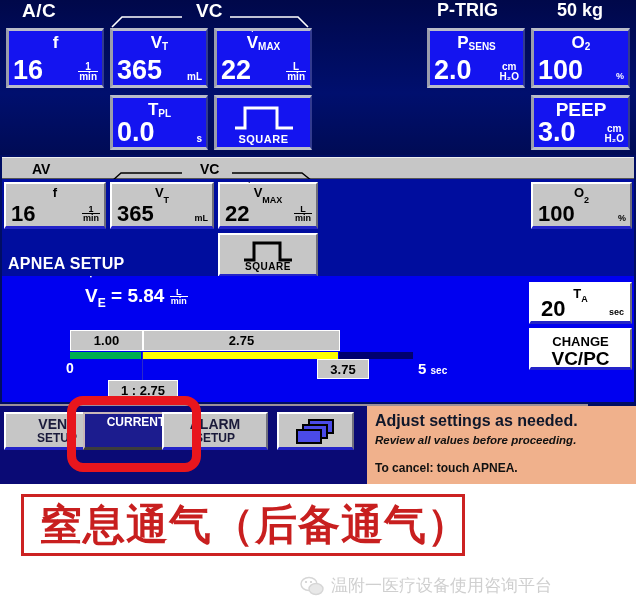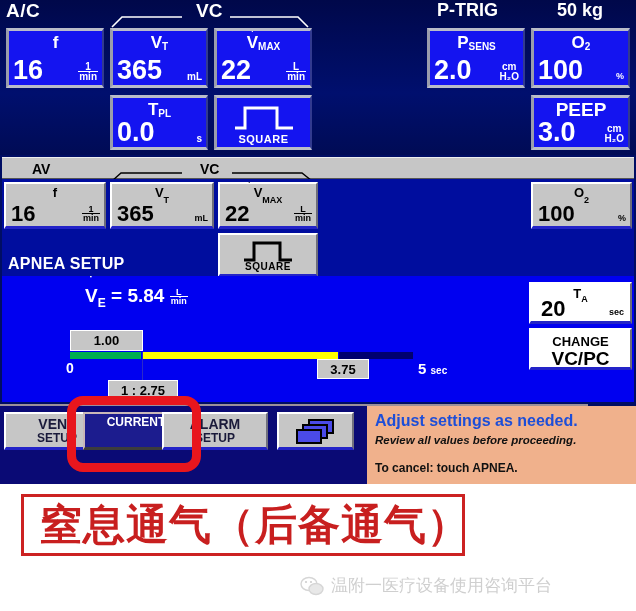--- a/index.html
+++ b/index.html
@@ -11,21 +11,21 @@
 
   
   .vent{position:absolute;left:0;top:0;width:636px;height:484px;background:#000d63;}
 
   
   .band-top{position:absolute;left:0;top:0;width:636px;height:155px;
     background:linear-gradient(#00084a 0%,#000f6e 60%,#000b55 100%);}
 
   
   .hdr{position:absolute;color:#ffffff;font-weight:bold;white-space:nowrap;}
-  .hdr-ac{left:6px;top:0px;font-size:19px;letter-spacing:.5px;}
+  .hdr-ac{left:22px;top:0px;font-size:19px;letter-spacing:.5px;}
   .hdr-vc{left:196px;top:0px;font-size:19px;}
   .hdr-ptrig{left:437px;top:0px;font-size:18px;}
   .hdr-wt{left:557px;top:0px;font-size:18px;}
 
   
   .bracket{position:absolute;pointer-events:none;}
 
   
   .bkey{position:absolute;background:#1414f0;
     border-top:3px solid #b9bcc9;border-left:3px solid #9a9dac;
@@ -98,21 +98,21 @@
     box-sizing:border-box;color:#1a1a3a;text-align:center;}
   .tbtn .l1{display:block;font-size:14px;font-weight:bold;line-height:16px;margin-top:2px;}
   .tbtn .l2{display:block;font-size:12px;font-weight:bold;line-height:13px;}
   .tbtn.sel{background:#1c1c8e;color:#fff;border-top:2px solid #c9b8b8;
     border-left:2px solid #c9b8b8;border-right:2px solid #3c3c3c;border-bottom:3px solid #3c3c3c;}
   .tbtn.sel .l1{font-size:12px;line-height:13px;}
   .tbtn.sel .l2{font-size:17px;line-height:19px;}
 
   .msgbox{position:absolute;left:364px;top:0px;width:272px;height:80px;
     background:#f0b18c;box-sizing:border-box;border-left:3px solid #0a0a75;}
-  .msg1{position:absolute;left:8px;top:6px;font-size:16px;font-weight:bold;color:#1d4ed8;}
+  .msg1{position:absolute;left:8px;top:6px;font-size:16px;font-weight:bold;color:#0f172a;}
   .msg2{position:absolute;left:8px;top:28px;font-size:11.5px;font-weight:bold;
     font-style:italic;color:#111;}
   .msg3{position:absolute;left:8px;top:55px;font-size:12px;font-weight:bold;color:#111;}
 
   
   .hl{position:absolute;left:67px;top:396px;width:134px;height:76px;
     border:9px solid #e8161d;border-radius:16px;box-sizing:border-box;
     pointer-events:none;z-index:40;}
 
   
@@ -279,20 +279,21 @@
         <span>V</span></span><sub>E</sub>
       <span>=</span>
       <span>5.84</span>
       <span class="frac" style="font-size:9px;line-height:8px;vertical-align:middle;">
         <span class="num">L</span>
         <span class="den">min</span>
       </span>
     </div>
 
     <div class="tbox" style="left:70px;top:330px;width:73px;height:21px;">1.00</div>
+    <div class="tbox" style="left:143px;top:330px;width:197px;height:21px;">2.75</div>
 
     <div class="tseg" style="left:70px;top:352px;width:71px;background:#00b050;"></div>
     <div class="tseg" style="left:143px;top:352px;width:195px;background:#ffff00;"></div>
     <div class="tseg" style="left:339px;top:352px;width:74px;background:#00006e;"></div>
 
     <div style="position:absolute;left:142px;top:352px;width:1px;height:28px;background:#2a2ac8;"></div>
 
     <div class="tick" style="left:66px;top:360px;font-size:14px;">0</div>
     <div class="tbox" style="left:317px;top:359px;width:52px;height:20px;">3.75</div>
     <div class="tick" style="left:418px;top:360px;font-size:15px;">

